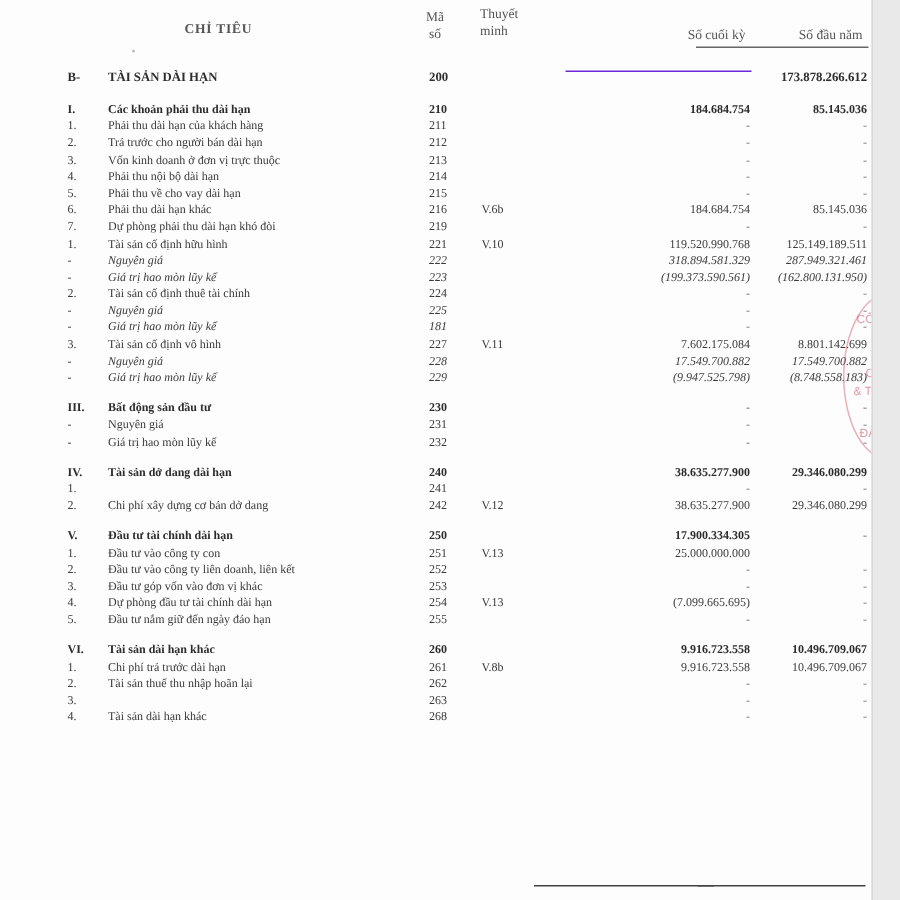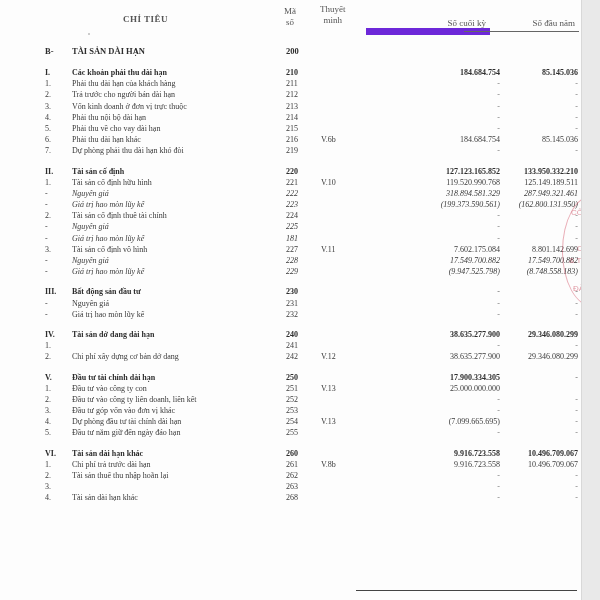--- a/index.html
+++ b/index.html
@@ -4,22 +4,22 @@
 <style>
   html, body { margin:0; padding:0; }
   body { width:600px; height:600px; background:#ffffff; position:relative; overflow:hidden;
          font-family:"Liberation Serif","DejaVu Serif",serif; color:#3a3a3a; }
   .page { position:absolute; left:0; top:0; width:582px; height:600px; background:#fdfdfd; }
   .right-bar { position:absolute; right:0; top:0; width:18px; height:600px; background:#e9e9e9;
                border-left:1px solid #d8d8d8; }
   .hdr { position:absolute; top:4px; left:0; width:582px; height:36px; font-size:9px; color:#555; }
   .hdr .title { position:absolute; left:123px; top:10px; font-size:9px; letter-spacing:0.5px;font-weight:bold; }
   .hdr .ms { position:absolute; left:284px; top:2px; line-height:11px; text-align:center; }
-  .hdr .tm { position:absolute; left:320px; top:0px; line-height:11px; text-align:center; }
-  .hdr .c1 { position:absolute; left:366px; width:124px; top:14px; text-align:right; border-bottom:7px solid #6d28d9; padding-bottom:0; padding-right:4px; box-sizing:border-box;}
+  .hdr .tm { position:absolute; left:320px; top:0px; line-height:11px; text-align:left; }
+  .hdr .c1 { position:absolute; left:377px; width:124px; top:14px; text-align:right; border-bottom:1px solid #6d28d9; padding-bottom:19px; padding-right:4px; box-sizing:border-box;}
   .hdr .c2 { position:absolute; left:463px; top:14px; width:124px; }
   .hdr .c2 { left:464px; width:115px; text-align:right; border-bottom:1px solid #666; padding-bottom:3px; padding-right:4px; box-sizing:border-box; }
   .rows { position:absolute; top:44px; left:0; width:582px; }
   .row { position:relative; height:11.2px; font-size:8px; line-height:11px; white-space:nowrap; }
   .row.gap { margin-top:9px; }
   .row.big { height:15px; line-height:15px; font-size:8.5px; }
   .row span { position:absolute; top:0; }
   .num-idx { left:45px; }
   .label { left:72px; }
   .code { left:286px; }
@@ -59,20 +59,21 @@
     <span class="c1">Số cuối kỳ</span>
     <span class="c2">Số đầu năm</span>
   </div>
 
   <div class="rows" id="rows">
       <div class="row big">
         <span class="num-idx bold">B-</span>
         <span class="label bold">TÀI SẢN DÀI HẠN</span>
         <span class="code bold">200</span>
         <span class="note"></span>
+        <span class="v2 bold">173.878.266.612</span>
       </div>
       <div class="row gap" style="margin-top: 8px;">
         <span class="num-idx bold">I.</span>
         <span class="label bold">Các khoản phải thu dài hạn</span>
         <span class="code bold">210</span>
         <span class="note"></span>
         <span class="v1 bold">184.684.754</span>
         <span class="v2 bold">85.145.036</span>
       </div>
       <div class="row">
@@ -124,28 +125,20 @@
         <span class="v2">85.145.036</span>
       </div>
       <div class="row">
         <span class="num-idx">7.</span>
         <span class="label">Dự phòng phải thu dài hạn khó đòi</span>
         <span class="code">219</span>
         <span class="note"></span>
         <span class="v1 faint">-</span>
         <span class="v2 faint">-</span>
       </div>
-      <div class="row gap">
-        <span class="num-idx bold">II.</span>
-        <span class="label bold">Tài sản cố định</span>
-        <span class="code bold">220</span>
-        <span class="note"></span>
-        <span class="v1 bold">127.123.165.852</span>
-        <span class="v2 bold">133.950.332.210</span>
-      </div>
       <div class="row">
         <span class="num-idx">1.</span>
         <span class="label">Tài sản cố định hữu hình</span>
         <span class="code">221</span>
         <span class="note">V.10</span>
         <span class="v1">119.520.990.768</span>
         <span class="v2">125.149.189.511</span>
       </div>
       <div class="row">
         <span class="num-idx">-</span>

